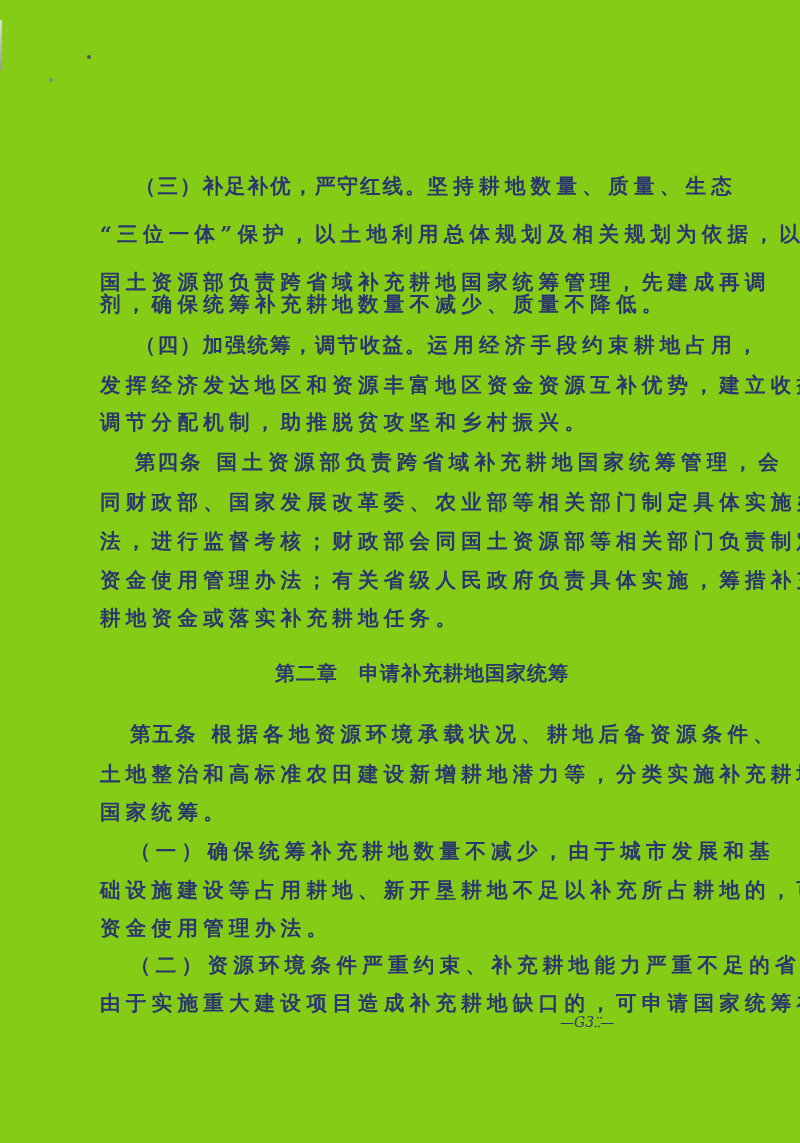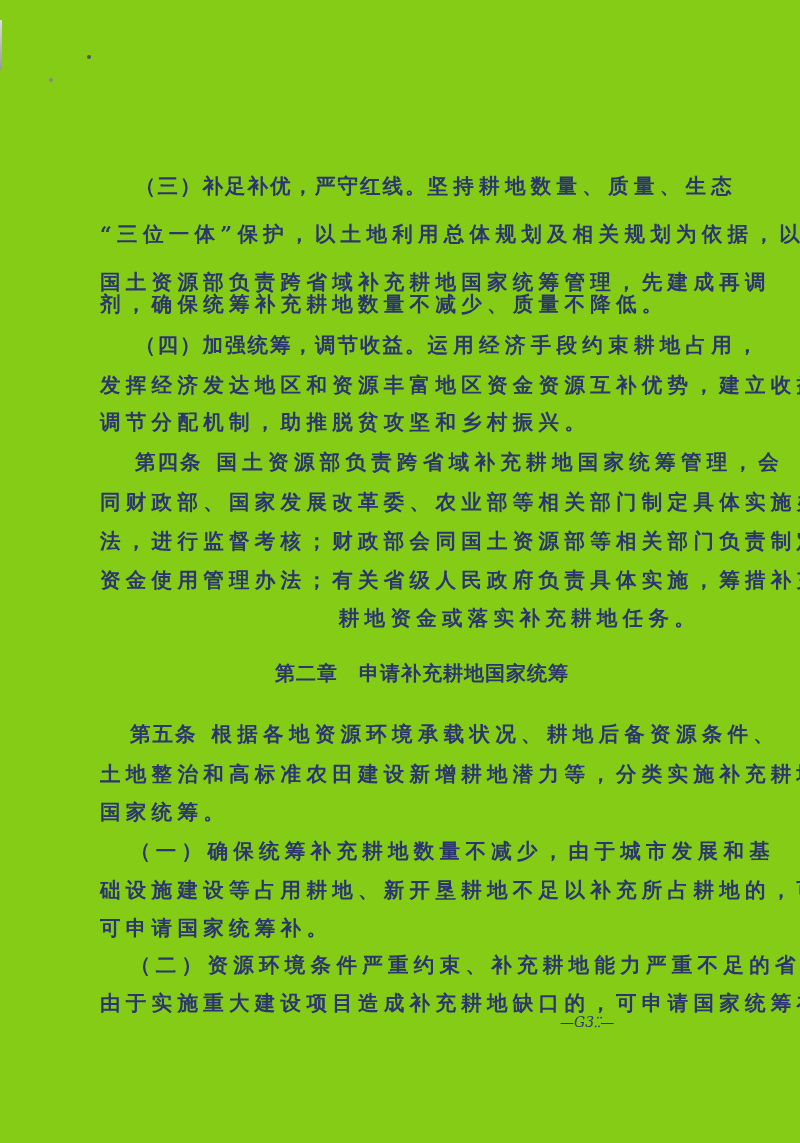--- a/index.html
+++ b/index.html
@@ -89,31 +89,31 @@
   </div>
   <div class="line" style="top:371px;">发挥经济发达地区和资源丰富地区资金资源互补优势，建立收益</div>
   <div class="line" style="top:408px;">调节分配机制，助推脱贫攻坚和乡村振兴。</div>
 
   <div class="line" style="top:448px;left:135px;width:565px;">
     <span class="bold" style="margin-right:14px;">第四条</span><span>国土资源部负责跨省域补充耕地国家统筹管理，会</span>
   </div>
   <div class="line" style="top:488px;">同财政部、国家发展改革委、农业部等相关部门制定具体实施办</div>
   <div class="line" style="top:527px;">法，进行监督考核；财政部会同国土资源部等相关部门负责制定</div>
   <div class="line" style="top:566px;">资金使用管理办法；有关省级人民政府负责具体实施，筹措补充</div>
-  <div class="line" style="top:604px;text-align:right;">耕地资金或落实补充耕地任务。</div>
+  <div class="line" style="top:604px;">耕地资金或落实补充耕地任务。</div>
 
   <div class="heading" style="top:660px;left:22px;">第二章　申请补充耕地国家统筹</div>
 
   <div class="line" style="top:720px;left:130px;width:570px;">
     <span class="bold" style="margin-right:14px;">第五条</span><span>根据各地资源环境承载状况、耕地后备资源条件、</span>
   </div>
   <div class="line" style="top:760px;">土地整治和高标准农田建设新增耕地潜力等，分类实施补充耕地</div>
   <div class="line" style="top:798px;">国家统筹。</div>
 
   <div class="line" style="top:837px;left:130px;width:570px;">（一）确保统筹补充耕地数量不减少，由于城市发展和基</div>
   <div class="line" style="top:876px;">础设施建设等占用耕地、新开垦耕地不足以补充所占耕地的，可</div>
-  <div class="line" style="top:914px;">可申请国家统筹补。</div>
+  <div class="line" style="top:914px;">资金使用管理办法。</div>
 
   <div class="line" style="top:951px;left:130px;width:570px;">（二）资源环境条件严重约束、补充耕地能力严重不足的省，</div>
   <div class="line" style="top:989px;">由于实施重大建设项目造成补充耕地缺口的，可申请国家统筹补</div>
 
   <div class="page-number" style="top:1012px;">—G3⁚⁚—</div>
 </div>
 
 </body></html>

